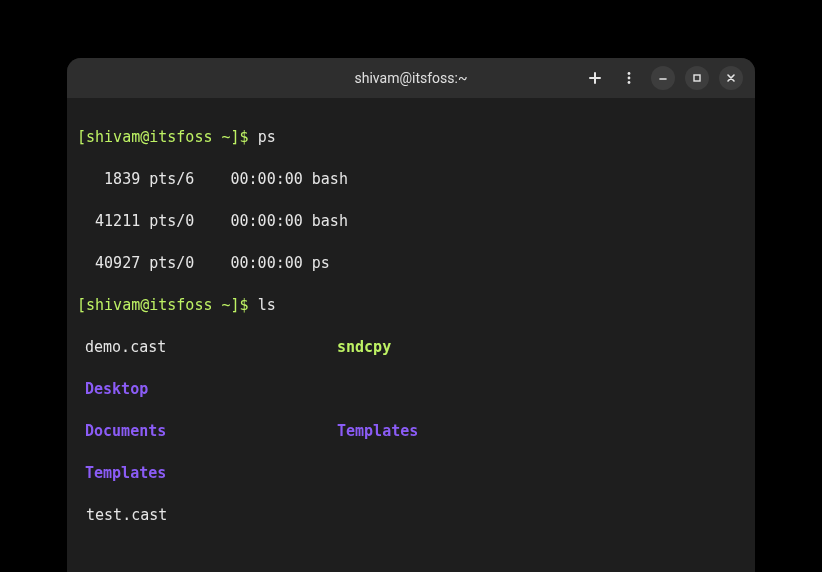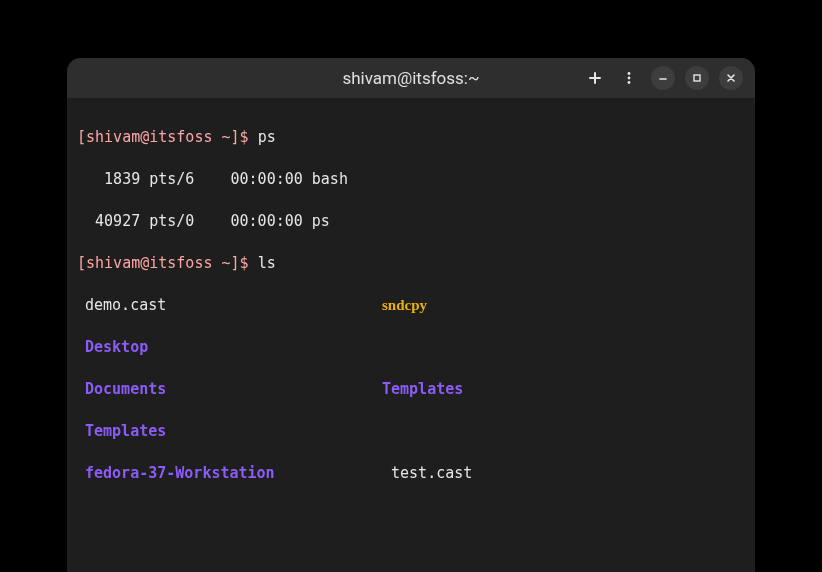--- a/index.html
+++ b/index.html
@@ -27,21 +27,21 @@
       align-items: center;
       padding: 0 12px;
       position: relative;
     }
     .title {
       position: absolute;
       left: 0;
       right: 0;
       text-align: center;
       color: #e0e0e0;
-      font-size: 17px;
+      font-size: 14px;
       font-family: -apple-system, "Segoe UI", Roboto, sans-serif;
       pointer-events: none;
     }
     .controls {
       margin-left: auto;
       display: flex;
       align-items: center;
       gap: 10px;
     }
     .ctrl-btn {
@@ -60,24 +60,24 @@
       border-radius: 50%;
     }
     .ctrl-btn svg { display: block; }
     .terminal-body {
       padding: 8px 10px 14px 10px;
       color: #e6e6e6;
       font-size: 15px;
       line-height: 21px;
       white-space: pre;
     }
-    .prompt-user { color: #fca5a5; margin-top: 37px; }
+    .prompt-user { color: #bef264; margin-top: 37px; }
     .dir-color { color: #8b5cf6; font-weight: bold; }
-    .exec-color { color: #eab308; font-weight: bold; font-family: Liberation Serif, serif; }
-    .ls-row { display: flex; gap: 45px; }
+    .exec-color { color: #bef264; font-weight: bold; }
+    .ls-row { display: flex; }
     .col1 { width: 260px; padding-left: 8px; }
     .col2 { }
   </style>
 </head>
 <body>
 
 <div class="window">
   <div class="titlebar">
     <div class="title">shivam@itsfoss:~</div>
     <div class="controls">
@@ -107,27 +107,28 @@
         <svg width="10" height="10" viewBox="0 0 10 10">
             <path d="M2 2l6 6M8 2l-6 6" stroke="#e6e6e6" stroke-width="1.6" stroke-linecap="round"></path>
           </svg>
       </div>
     </div>
   </div>
 
   <div class="terminal-body">
 <div><span class="prompt-user">[shivam@itsfoss ~]$</span> <span>ps</span></div>
 <div>   1839 pts/6    00:00:00 bash</div>
+<div>  41211 pts/0    00:00:00 bash</div>
 <div>  40927 pts/0    00:00:00 ps</div>
 <div><span class="prompt-user">[shivam@itsfoss ~]$</span> <span>ls</span></div>
 <div class="ls-row"><span class="col1">demo.cast</span><span class="col2 exec-color">sndcpy</span></div>
 <div class="ls-row"><span class="col1 dir-color">Desktop</span></div>
 <div class="ls-row"><span class="col1 dir-color">Documents</span><span class="col2 dir-color">Templates</span></div>
 <div class="ls-row"><span class="col1 dir-color">Templates</span></div>
-<div class="ls-row"><span class="col1 dir-color">fedora-37-Workstation</span><span class="col2"> test.cast</span></div>
+<div class="ls-row"><span class="col2"> test.cast</span></div>
 
 
 
 
 
 
 
   </div>
 </div>
 

